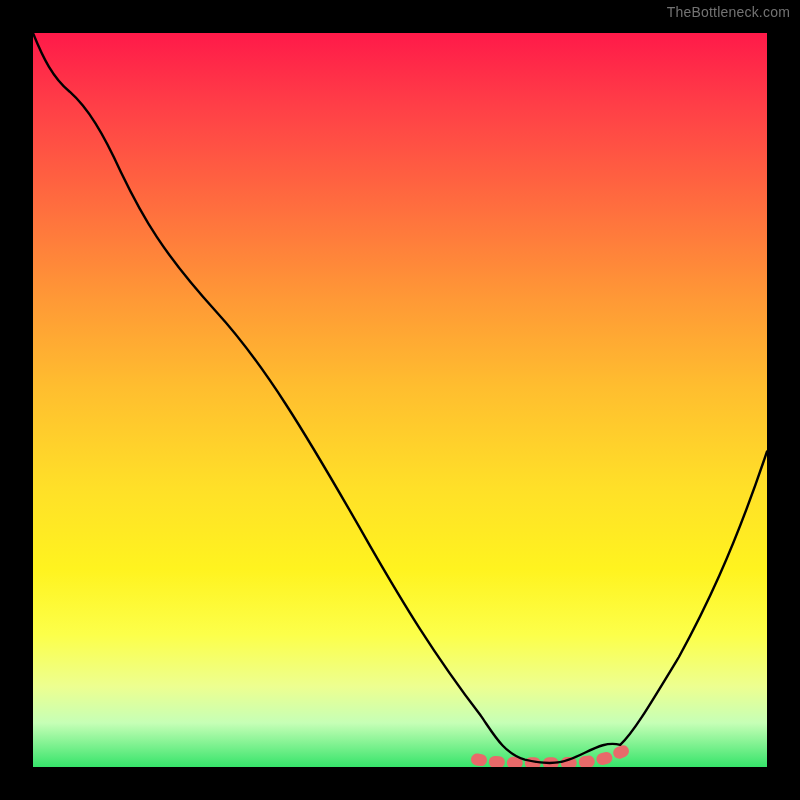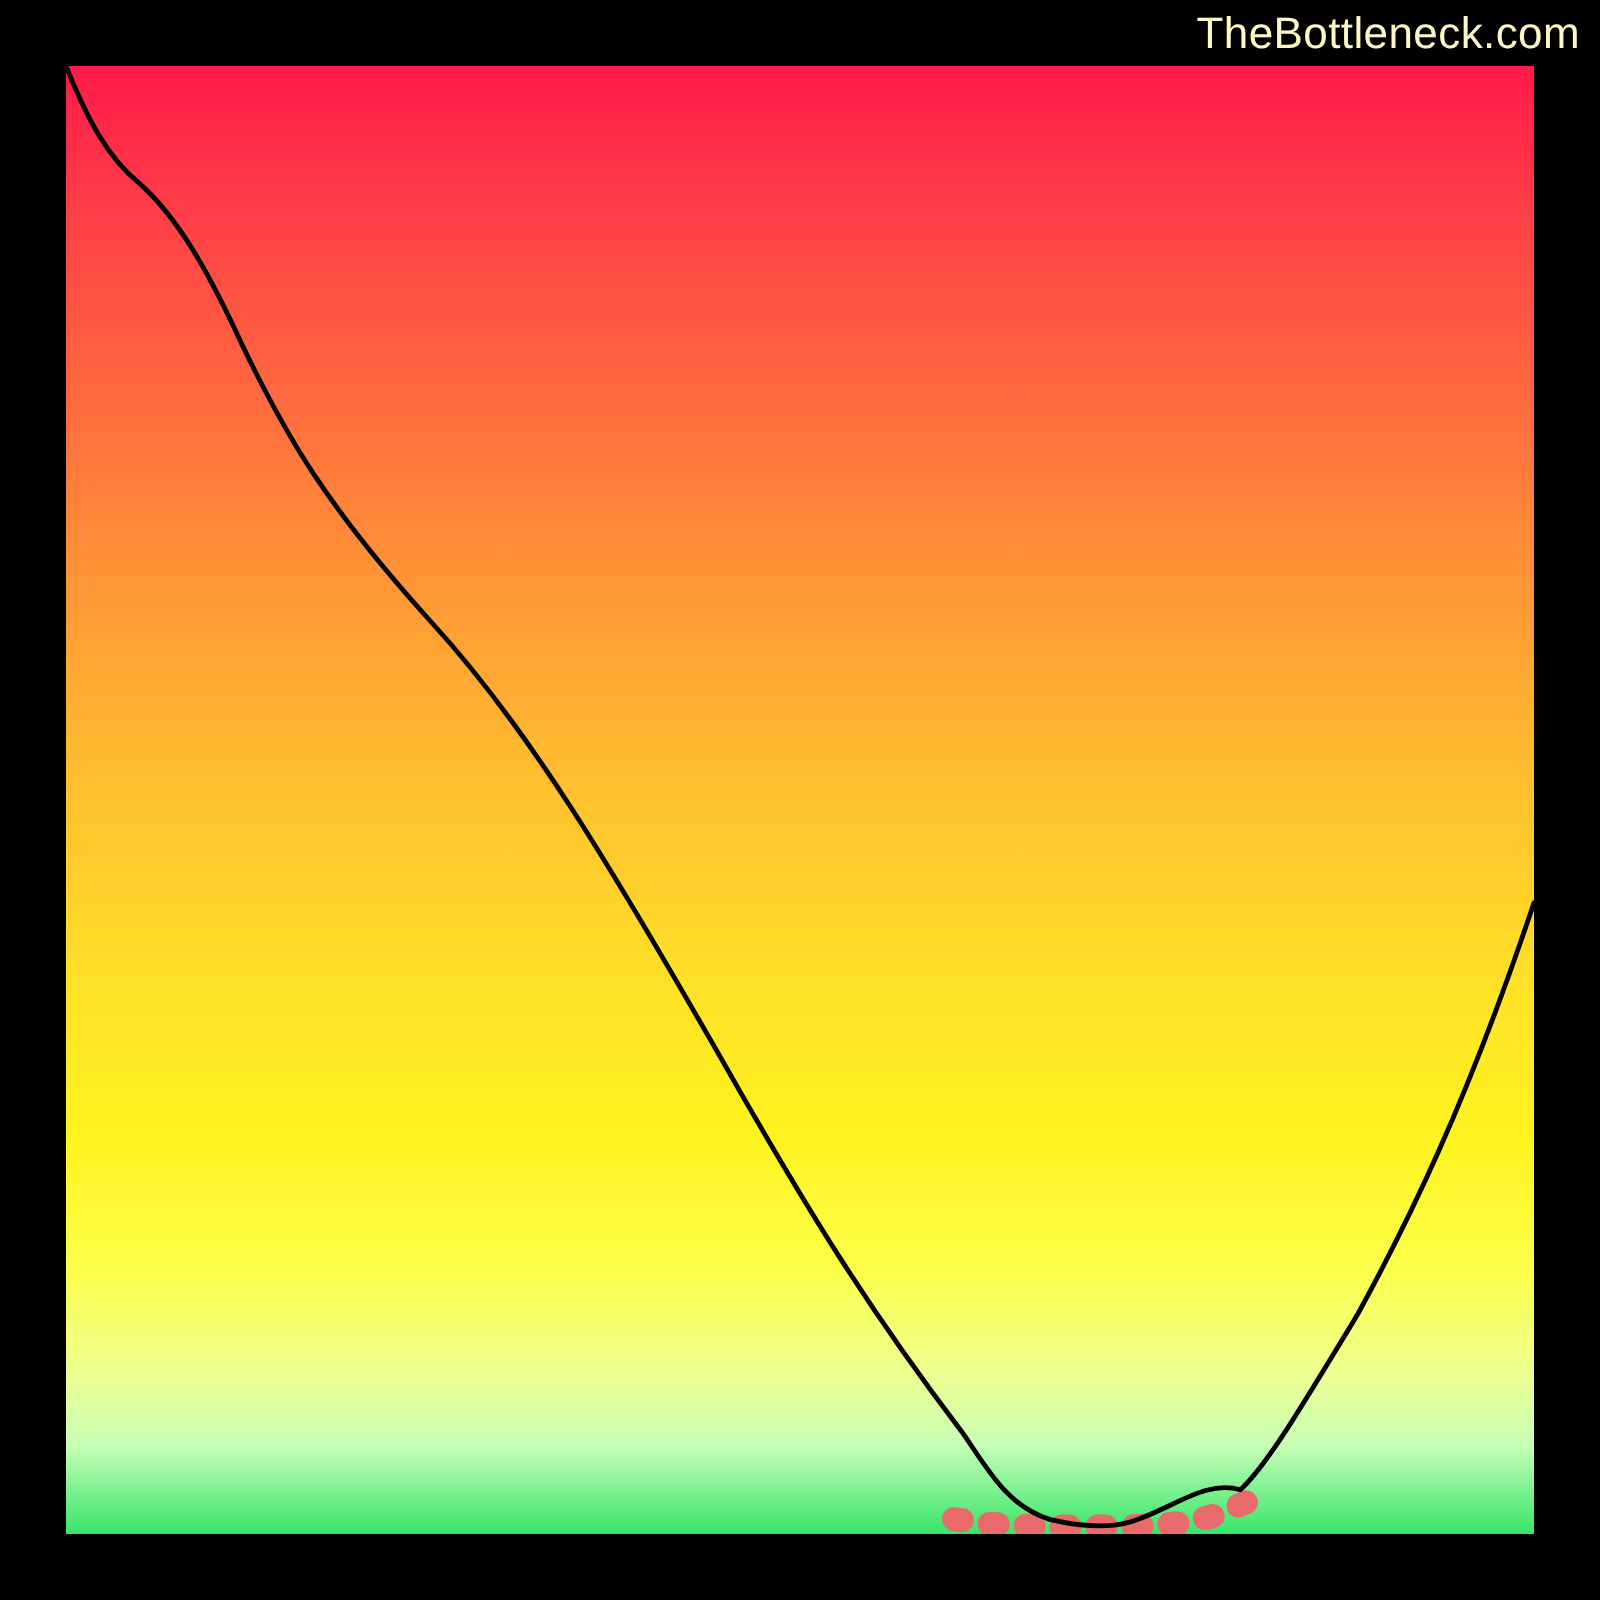--- a/index.html
+++ b/index.html
@@ -16,22 +16,22 @@
     top: 0;
     left: 0;
     width: 800px;
     height: 800px;
     background: #000;
   }
   .watermark {
     position: absolute;
     top: 4px;
     right: 10px;
-    color: #fef9c3;
-    font-size: 22px;
+    color: #737373;
+    font-size: 14px;
     font-weight: 500;
     letter-spacing: 0.2px;
     z-index: 20;
   }
   .plot-area {
     position: absolute;
     left: 33px;
     top: 33px;
     width: 734px;
     height: 734px;

